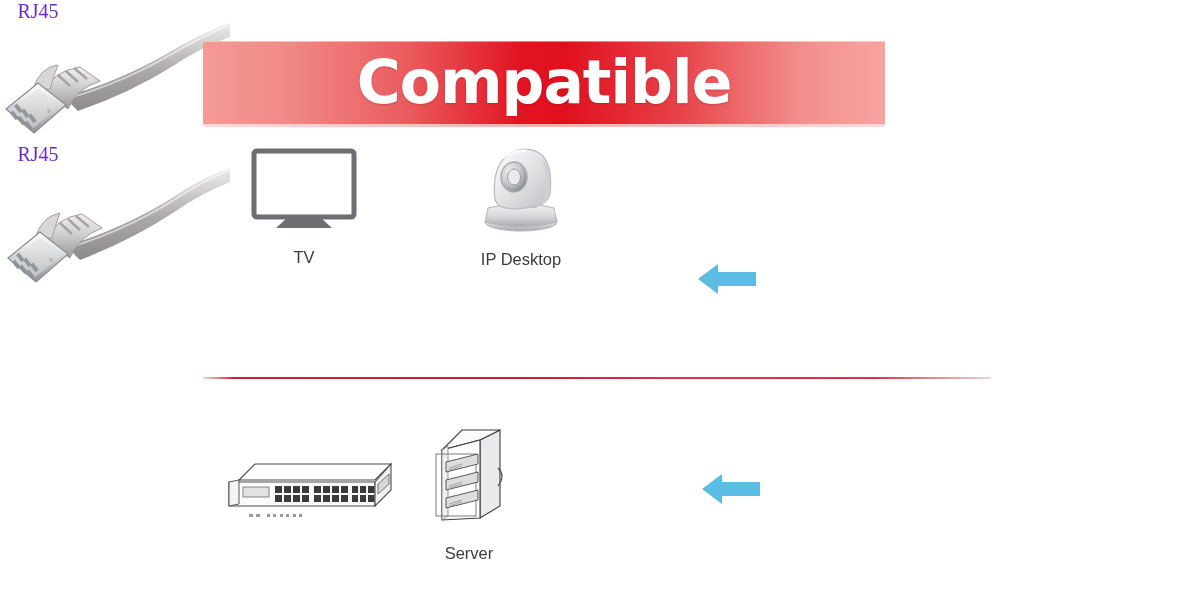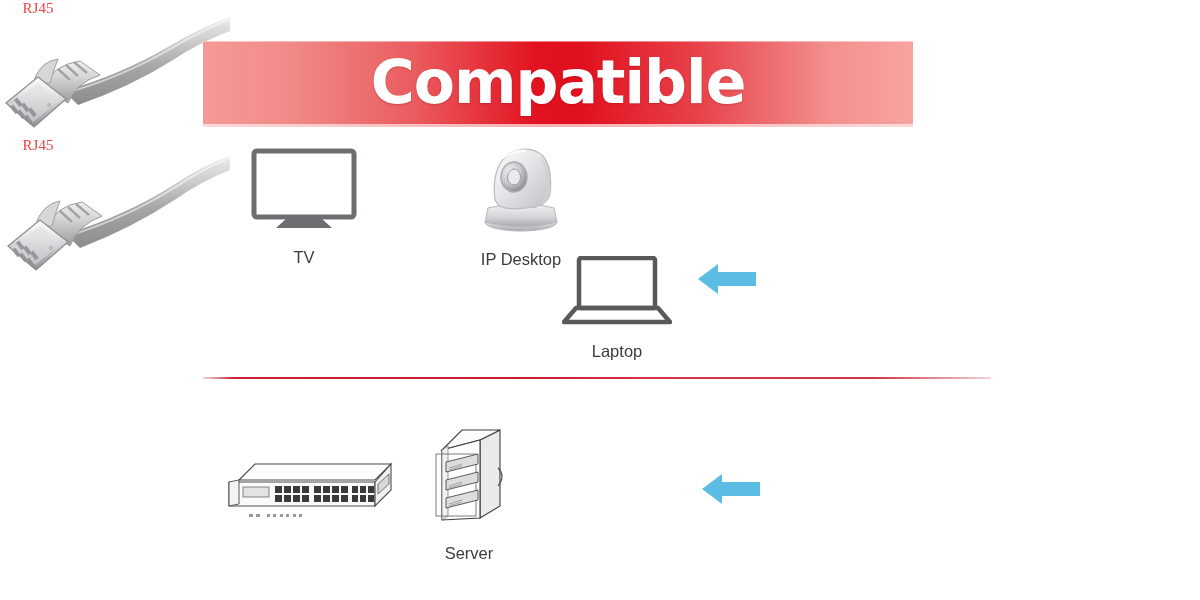--- a/index.html
+++ b/index.html
@@ -14,21 +14,20 @@
   #page{position:relative;width:1200px;height:600px;background:#fff;}
 
   
   .banner{
     position:absolute;left:203px;top:41px;width:682px;height:83px;
     background:linear-gradient(to right,
        #f59a97 0%, #f08b88 12%, #ea5b5e 30%,
        #e21220 47%, #e0101e 53%, #e8434a 70%,
        #f2908e 88%, #f7a4a1 100%);
     box-shadow:0 1px 0 rgba(255,255,255,.45) inset;
-    padding-left:28px;
   }
   .banner:after{
     content:"";position:absolute;left:0;right:0;bottom:-3px;height:3px;
     background:linear-gradient(to right,#fbd3d2,#f3a2a3,#fbd3d2);
     opacity:.85;
   }
   .banner-title{
     position:absolute;left:0;right:0;top:50%;transform:translateY(-52%);
     text-align:center;color:#fff;
     font-family:"DejaVu Sans", sans-serif;
@@ -46,21 +45,21 @@
   
   .item{position:absolute;text-align:center;}
   .item .art{position:relative;margin:0 auto;}
   .item .lbl{
     font-family:"Liberation Sans", sans-serif;
     color:#3b3b3b;font-size:16.5px;white-space:nowrap;
     margin-top:12px;
   }
   .rj-lbl{
     font-family:"Liberation Serif", serif;
-    color:#ef4444;font-size:15px;white-space:nowrap;
+    color:#6d28d9;font-size:20px;white-space:nowrap;
   }
 
   
   .arrow svg{display:block;}
 
   
   #tv        {left:246px;top:148px;width:116px;}
   #ipcam     {left:458px;top:142px;width:126px;}
   #desktop   {left:328px;top:252px;width:128px;}
   #laptop    {left:562px;top:256px;width:110px;}
@@ -129,30 +128,20 @@
         <ellipse cx="56" cy="35" rx="13" ry="15" fill="url(#lensG)" stroke="#a8abaf" stroke-width="1.4"></ellipse>
         <ellipse cx="56" cy="35" rx="6.5" ry="8" fill="#e9eaec" stroke="#9b9ea2" stroke-width="1"></ellipse>
 
         <path d="M44 16 Q54 8 68 9" fill="none" stroke="#ffffff" stroke-width="3" opacity=".8"></path>
       </svg>
     </div>
     <div class="lbl">IP Desktop</div>
   </div>
 
 
-  <div class="item" id="laptop">
-    <div class="art">
-      <svg width="110" height="70" viewBox="0 0 110 70">
-        <rect x="17" y="2" width="76" height="50" rx="2" ry="2" fill="none" stroke="#58595b" stroke-width="4.5"></rect>
-        <path d="M14 52 L96 52 L108 66 L2 66 Z" fill="none" stroke="#58595b" stroke-width="4.5" stroke-linejoin="round"></path>
-        <rect x="40" y="50" width="30" height="4" fill="#58595b"></rect>
-      </svg>
-    </div>
-    <div class="lbl">Laptop</div>
-  </div>
 
   <div class="item arrow" id="arrow-top">
     <svg width="62" height="38" viewBox="0 0 62 38">
       <path d="M2 19 L22 4 L22 12 L60 12 L60 26 L22 26 L22 34 Z" fill="#5bbce4"></path>
     </svg>
   </div>
   <div class="rj-lbl" id="rj45-top">RJ45</div>
 
   <div id="cable-top">
     <svg width="230" height="120" viewBox="0 0 230 120">

